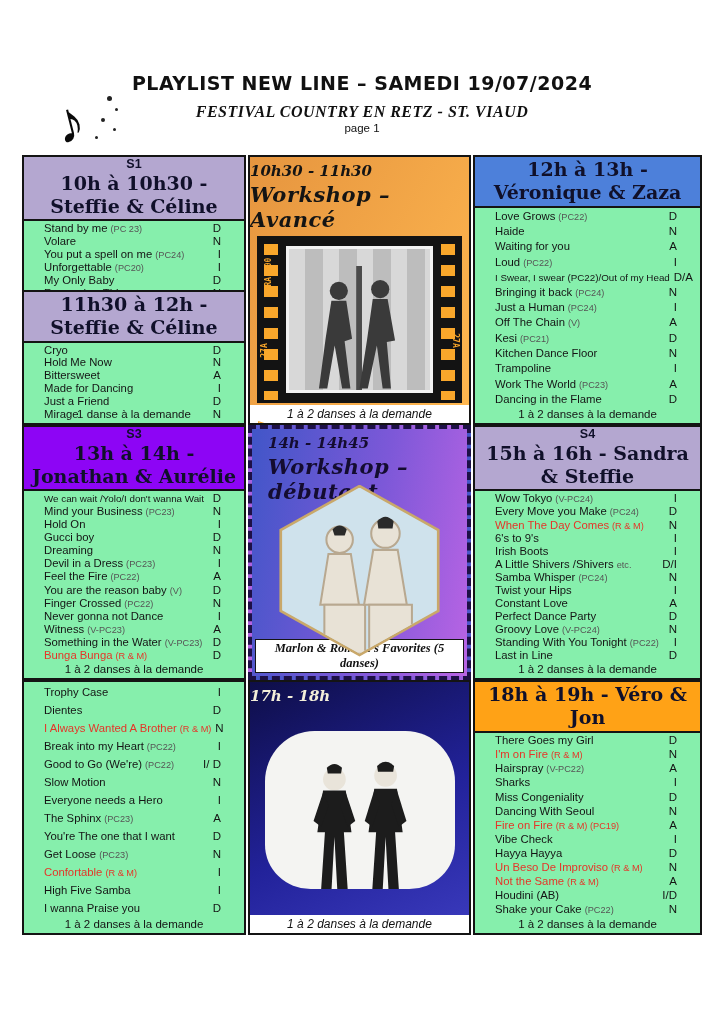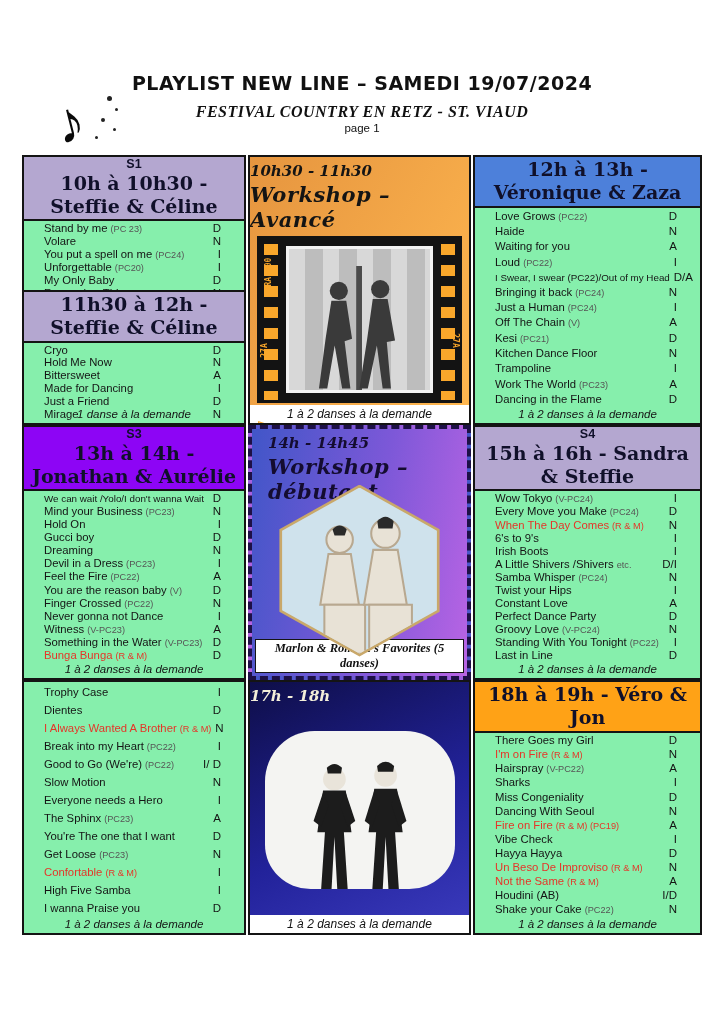--- a/index.html
+++ b/index.html
@@ -26,21 +26,21 @@
   .theme-orange{background:#ffa216;}
   .pl-label{font-weight:bold;font-size:12.5px;line-height:1.1;color:#10102a;}
   .pl-title{font-family:"DejaVu Serif",serif;font-weight:bold;font-size:19px;line-height:1.2;color:#10102a;}
   .songs{flex:1;display:flex;flex-direction:column;justify-content:space-around;padding:1px 16px;min-height:0;text-align:center;}
   .song{display:flex;align-items:baseline;padding:0 7px 0 4px;font-size:11.3px;line-height:1.05;white-space:nowrap;}
   .song .t{color:#141414;}
   .song .p{font-size:9.2px;color:#555;margin-left:3px;}
   .song .l{margin-left:auto;padding-left:4px;font-size:11.5px;color:#141414;}
   .song.red .t,.song.red .p{color:#e53528;}
   .song.small{font-size:9.8px;}
-  .pl-footer{text-align:center;font-style:italic;font-size:11.5px;padding:0 0 3px;color:#141414;}
+  .pl-footer{text-align:center;font-size:11.5px;padding:0 0 3px;color:#141414;}
 
   
   .ws{border:2px solid #141414;padding:0;}
   .ws-head{text-align:left;padding-top:5px;}
   .ws-time{font-family:"DejaVu Serif",serif;font-weight:bold;font-style:italic;font-size:15px;}
   .ws-title{font-family:"DejaVu Serif",serif;font-weight:bold;font-style:italic;font-size:21px;letter-spacing:.5px;margin-top:2px;}
   .ws-footer{background:#fff;text-align:center;font-style:italic;font-size:12px;padding:2px 0;color:#111;}
 
   .ws1{background:linear-gradient(120deg,#e6953f,#ffb850);}
   .ws1 .ws-head{color:#141414;}

